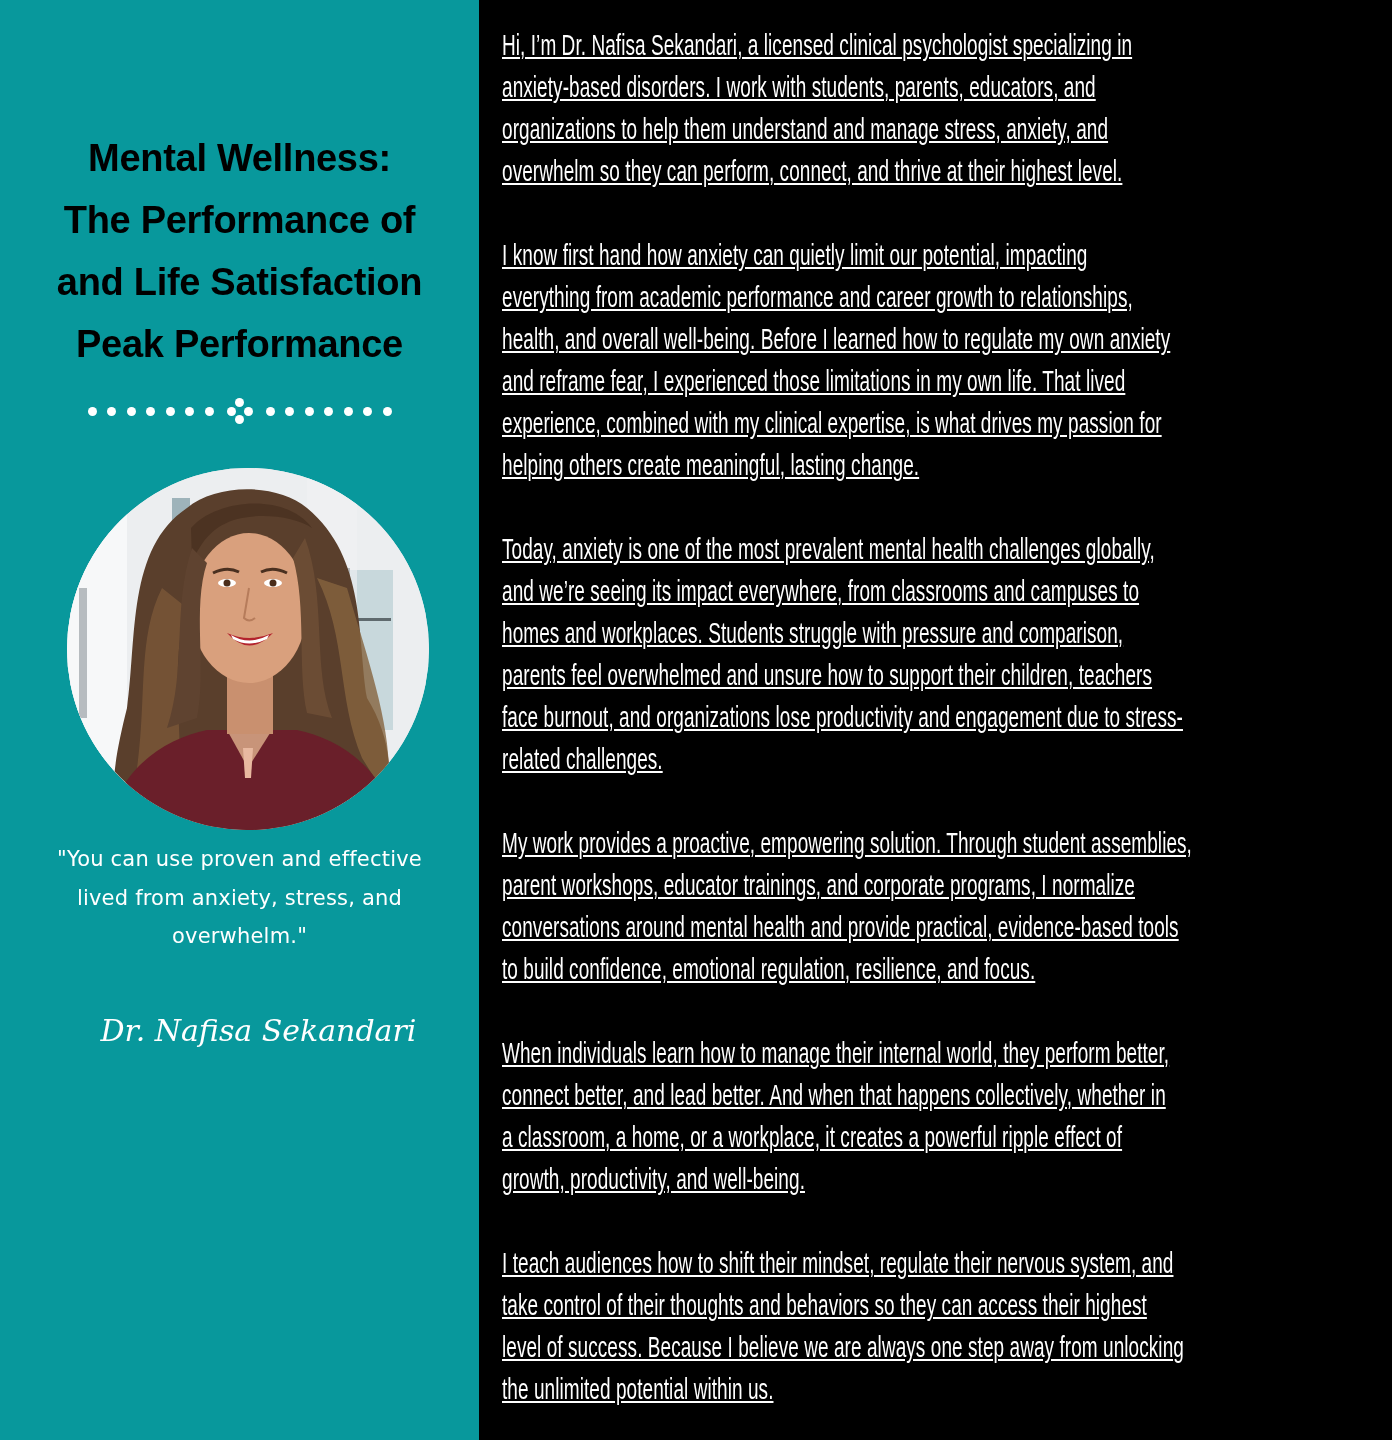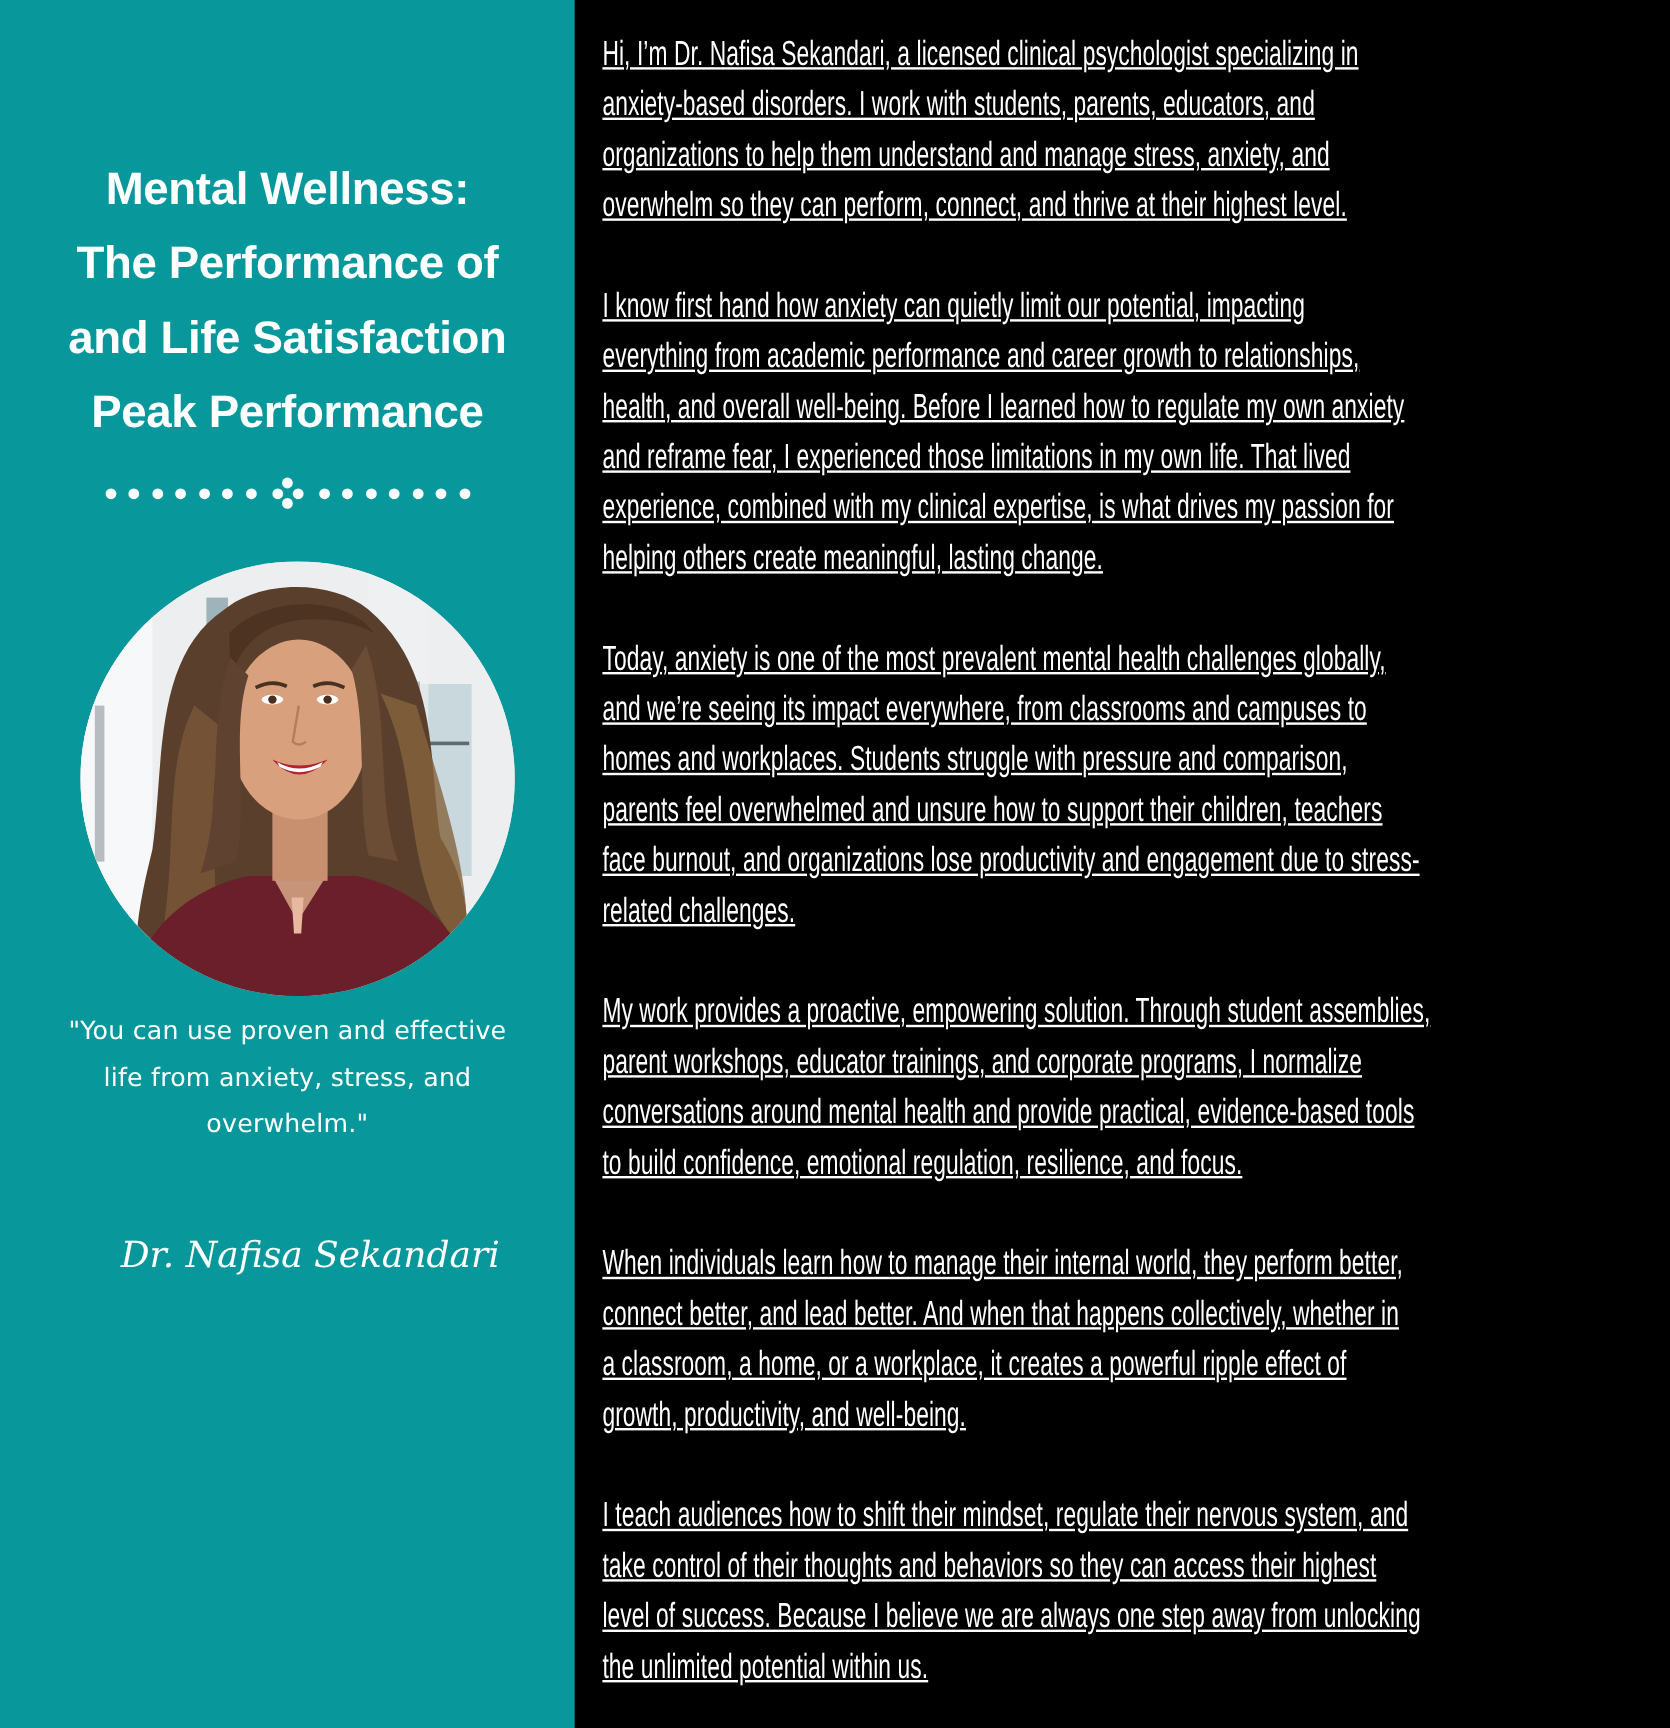--- a/index.html
+++ b/index.html
@@ -20,21 +20,21 @@
       width: 479px;
       height: 1440px;
       background: #08989C;
     }
     .title {
       position: absolute;
       left: 0;
       width: 479px;
       top: 102px;
       text-align: center;
-      color: #ffffff;
+      color: #000000;
       font-family: "Liberation Sans", sans-serif;
       font-weight: 700;
       font-size: 38px;
       line-height: 62px;
       letter-spacing: -0.3px;
     }
     .title-line {
       display: block;
     }
     .divider {
@@ -108,21 +108,20 @@
       width: 479px;
       top: 1006px;
       text-align: center;
       padding-left: 38px;
       box-sizing: border-box;
       color: #ffffff;
       font-family: "DejaVu Serif", serif;
       font-style: italic;
       font-size: 30px;
       line-height: 50px;
-      margin-top: 16px;
     }
 
     .right-panel {
       position: absolute;
       left: 479px;
       top: 0;
       width: 913px;
       height: 1440px;
       background: #000000;
     }
@@ -225,21 +224,21 @@
       <path d="M164 167 Q182 178 202 167 L 200 171 Q182 180 166 171 Z" fill="#ffffff"></path>
 
       <path d="M124 60 C 150 30, 220 25, 245 60 C 230 50, 200 45, 175 50 C 150 55, 135 70, 125 95 Z" fill="#4c3322"></path>
       <path d="M125 80 C 105 140, 120 200, 100 260 L 130 250 C 140 200, 125 140, 140 95 Z" fill="#5f4330"></path>
       <path d="M238 70 C 260 130, 245 200, 265 250 L 240 245 C 230 200, 240 140, 226 90 Z" fill="#6b4c34"></path>
     </svg>
   </div>
 
   <div class="quote">
     <span class="quote-line">"You can use proven and effective</span>
-    <span class="quote-line">life from anxiety, stress, and</span>
+    <span class="quote-line">lived from anxiety, stress, and</span>
     <span class="quote-line">overwhelm."</span>
   </div>
 
   <div class="signature">Dr. Nafisa Sekandari</div>
 </div>
 
 <div class="right-panel"></div>
 
 <div class="bio">
   <div class="bio-paragraph">

